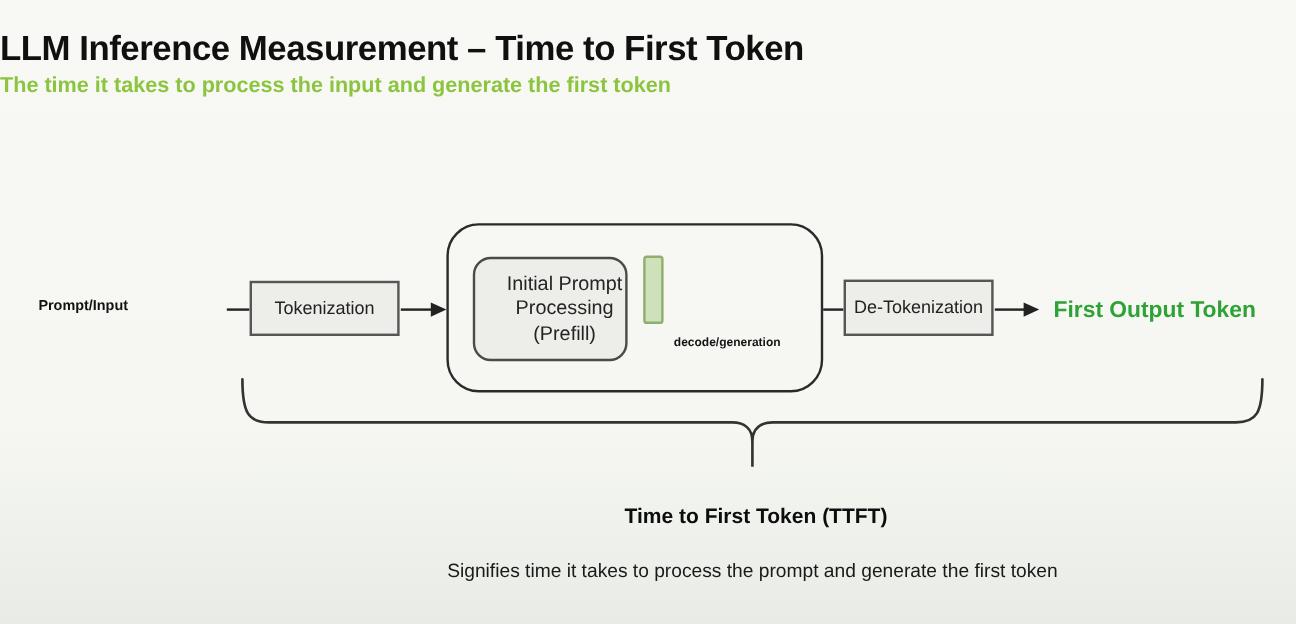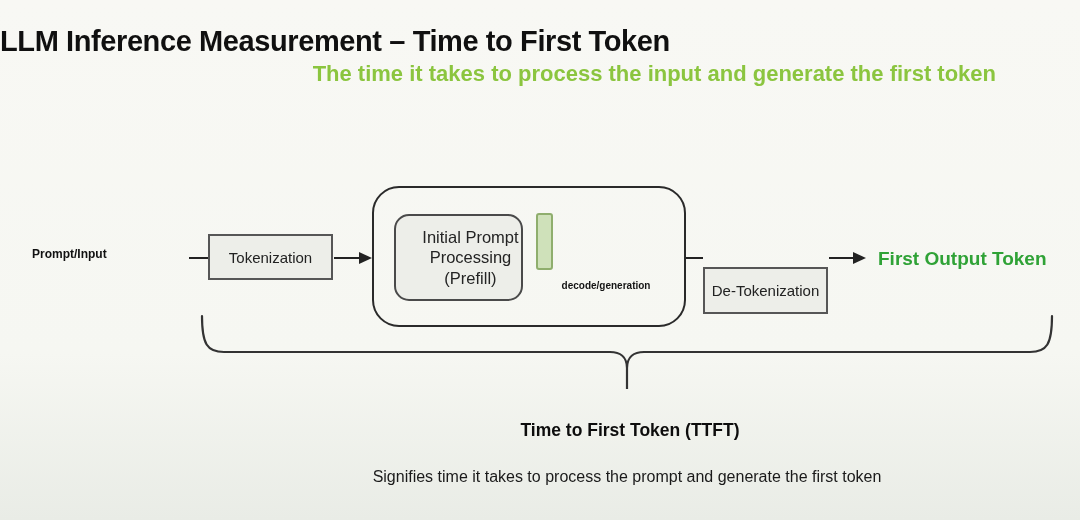--- a/index.html
+++ b/index.html
@@ -8,43 +8,43 @@
     background:linear-gradient(180deg,#f8f8f4 0%, #f6f7f2 68%, #e9ece6 100%);
     font-family:"Liberation Sans", sans-serif;
   }
 
   
   .title {
     position:absolute; top:25px; left:0; width:1080px; 
     font-size:29px; font-weight:bold; color:#101010; letter-spacing:-0.4px;
   }
   .subtitle {
-    position:absolute; top:61px; left:0; width:996px; text-align:right;
-    font-size:22px; font-weight:600; color:#8bc53f;
+    position:absolute; top:61px; left:0; width:996px; text-align:left;
+    font-size:18px; font-weight:600; color:#8bc53f;
   }
 
   
   .label-input {
     position:absolute; left:32px; top:247px;
     font-size:12px; font-weight:bold; color:#111;
   }
   .label-output {
     position:absolute; left:878px; top:248px;
     font-size:19px; font-weight:bold; color:#2fa236;
   }
 
   
   .node-box {
     position:absolute; box-sizing:border-box;
     background:#edeee9; border:2px solid #565656;
     display:flex; align-items:center; justify-content:center;
     font-size:15px; color:#222;
   }
   .box-tokenization   { left:208px; top:234px; width:125px; height:46px; }
-  .box-detokenization { left:703px; top:233px; width:125px; height:47px;margin-top:34px; }
+  .box-detokenization { left:703px; top:233px; width:125px; height:47px; }
 
   .pipeline {
     position:absolute; left:372px; top:186px; width:314px; height:141px;
     box-sizing:border-box; border:2px solid #2a2a2a; border-radius:27px;
   }
   .box-prefill {
     left:394px; top:214px; width:129px; height:87px;
     border-radius:15px; border-color:#4a4a4a;
     font-size:16.5px; line-height:1.22; text-align:center; white-space:pre-line;
     color:#242424;

